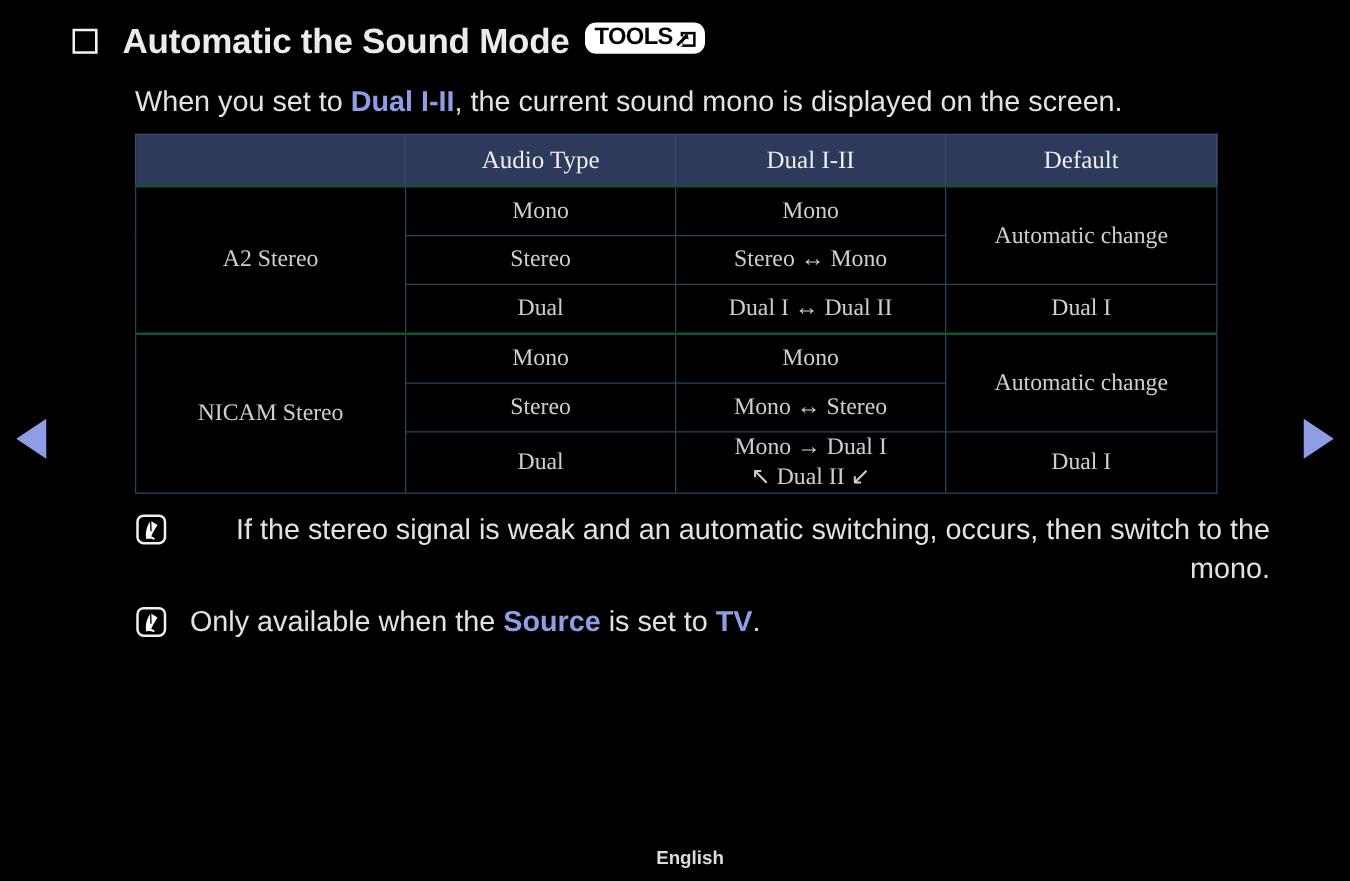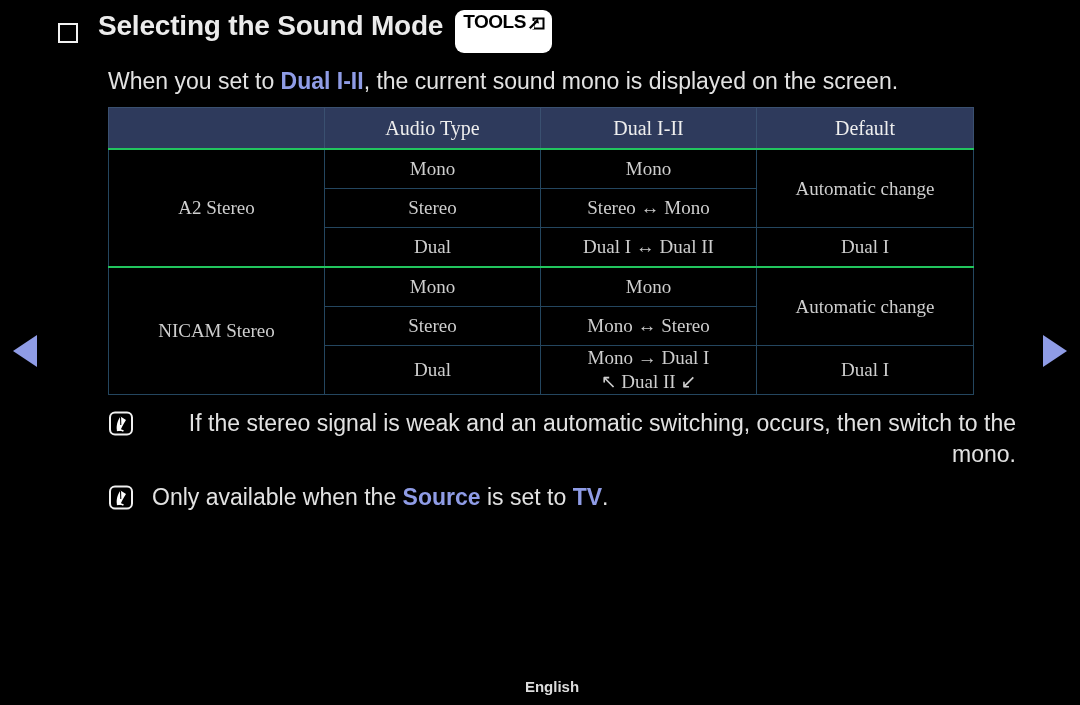--- a/index.html
+++ b/index.html
@@ -56,21 +56,21 @@
     letter-spacing: -0.2px;
     white-space: nowrap;
   }
   .tools-badge {
     display: inline-flex;
     align-items: center;
     gap: 2px;
     background: #ffffff;
     color: #000000;
     border-radius: 9px;
-    padding: 1px 7px 20px 8px;
+    padding: 1px 7px 2px 8px;
     margin-left: 12px;
     font-size: 19px;
     font-weight: bold;
     letter-spacing: -0.5px;
     vertical-align: 4px;
     position: relative;
     top: -3px;
   }
   .tools-icon {
     display: inline-block;
@@ -124,21 +124,21 @@
   .col-b { width: 216px; }
   .col-c { width: 216px; }
   .col-d { width: 217px; }
 
   .cell-accent {
     color: #8f9ce6;
     font-weight: bold;
     font-size: 20px;
   }
   .group-start td {
-    border-top: 2px solid #22c55e;
+    border-top: 2px solid #14532d;
     margin-left: 33px;
   }
   .tall { height: 48px; }
   .two-line {
     line-height: 1.25;
     padding: 4px 0;
   }
 
   
   .notes {
@@ -198,21 +198,21 @@
     font-weight: bold;
     color: #dddddd;
   }
 </style>
 </head>
 <body>
 
 <div class="title-row">
   <span class="bullet-square"></span>
   <span class="page-title">
-    <span>Selecting the Sound Mode</span><span class="tools-badge">
+    <span>Automatic the Sound Mode</span><span class="tools-badge">
         <span>TOOLS</span>
         <span class="tools-icon"><svg viewBox="0 0 17 17" width="17" height="17">
             <rect x="5.5" y="3.5" width="10" height="10" fill="none" stroke="#000" stroke-width="2"></rect>
             <path d="M1.5 13.5 L9 6" stroke="#000" stroke-width="2.2" fill="none"></path>
             <path d="M9.8 3.2 L11 8.4 L5.9 7.2 Z" fill="#000"></path>
             <rect x="1" y="6" width="5" height="8" fill="#fff"></rect>
             <path d="M1.8 13.2 L8.6 6.4" stroke="#000" stroke-width="2.2" fill="none"></path>
           </svg></span>
       </span>
   </span>

